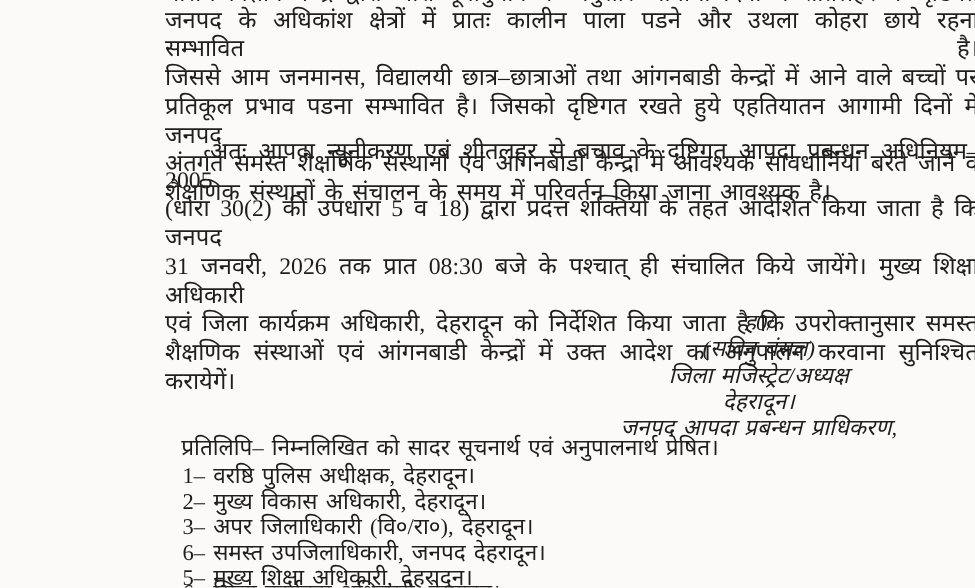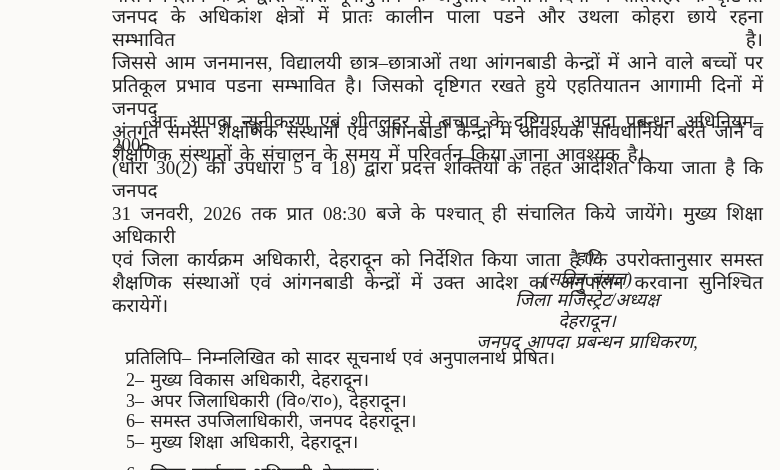--- a/index.html
+++ b/index.html
@@ -12,20 +12,21 @@
     overflow: hidden;
     position: relative;
     background: #fbfaf8;
     color: #1e1e1e;
     font-family: "Liberation Serif", "DejaVu Serif", serif;
     -webkit-font-smoothing: antialiased;
   }
   .doc {
     position: absolute;
     inset: 0;
+    margin-left: 20px;
   }
   
   .para {
     position: absolute;
     left: 112px;
     width: 651px;
     font-size: 19px;
     line-height: 23px;
     word-spacing: 3px;
   }
@@ -122,20 +123,21 @@
     <div>ह0/</div>
     <div>(सविन बंसल)</div>
     <div>जिला मजिस्ट्रेट/अध्यक्ष</div>
     <div>देहरादून।</div>
     <div>जनपद आपदा प्रबन्धन प्राधिकरण,</div>
   </div>
 
   <div class="copy-head">प्रतिलिपि– निम्नलिखित को सादर सूचनार्थ एवं अनुपालनार्थ प्रेषित।</div>
 
   <div class="copy-list">
+    <div class="citem">1– वरष्ठि पुलिस अधीक्षक, देहरादून।</div>
     <div class="citem">2– मुख्य विकास अधिकारी, देहरादून।</div>
     <div class="citem">3– अपर जिलाधिकारी (वि०/रा०), देहरादून।</div>
     <div class="citem">6– समस्त उपजिलाधिकारी, जनपद देहरादून।</div>
     <div class="citem">5– मुख्य शिक्षा अधिकारी, देहरादून।</div>
   </div>
 
   <div class="clip-bottom">6– जिला कार्यक्रम अधिकारी, देहरादून।</div>
 
 </div>
 

